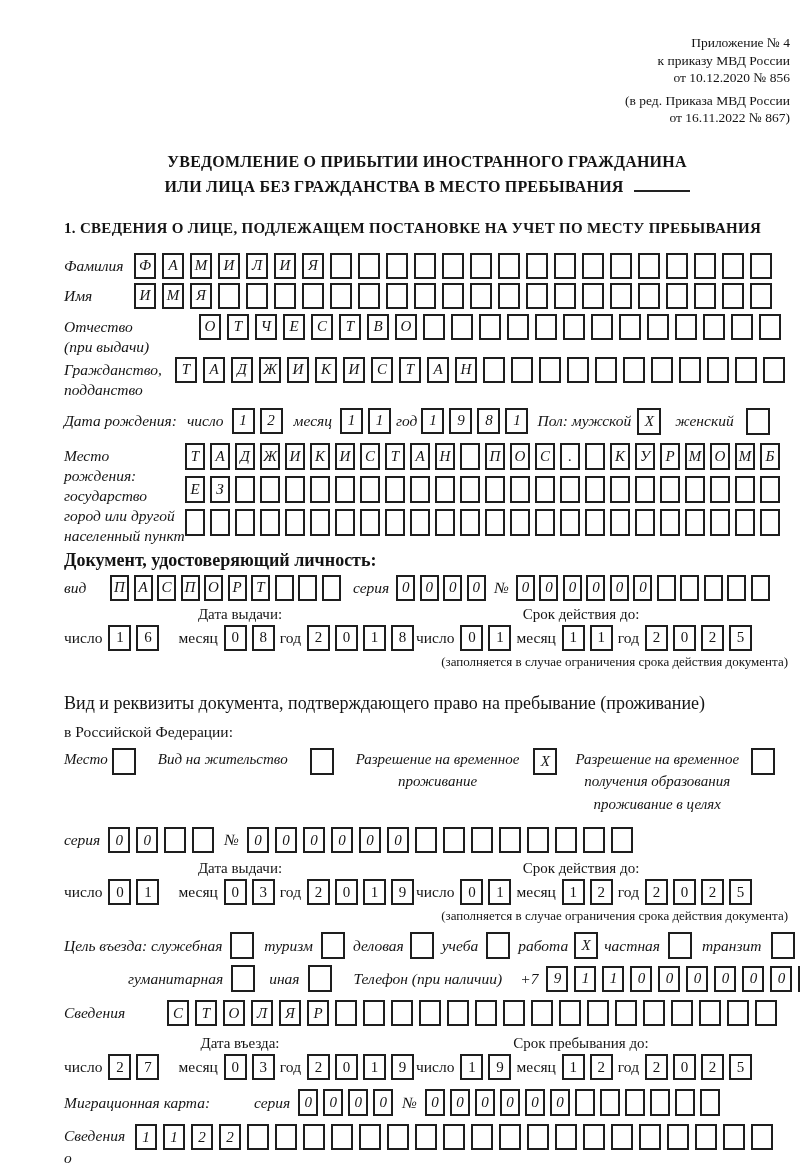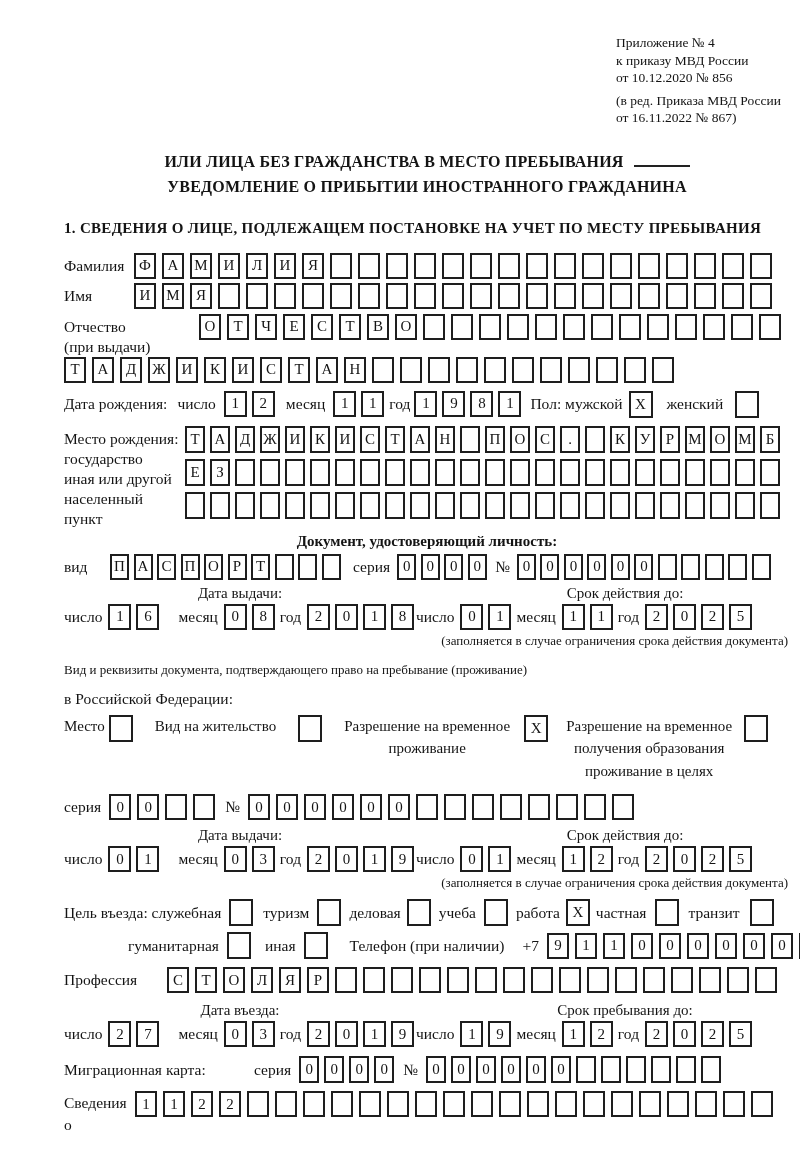--- a/index.html
+++ b/index.html
@@ -4,48 +4,48 @@
 <style>
   * { box-sizing: border-box; margin: 0; padding: 0; }
   html, body { background: #ffffff; }
   body {
     width: 800px; height: 1163px; overflow: hidden;
     font-family: "Liberation Serif", "DejaVu Serif", serif;
     color: #141414;
   }
   .page { padding: 34px 10px 0 64px; }
 
-  .annex { margin-left: 552px; font-size: 13.5px; line-height: 1.3; }
+  .annex { margin-left: 552px; font-size: 13.5px; line-height: 1.3; text-align: right; }
   .annex .ed-gap { margin-top: 5px; }
   .forma { margin-top: 14px; text-align: right; padding-right: 30px;
            font-weight: bold; font-size: 15px; letter-spacing: .5px; }
 
   .title { margin-top: 22px; text-align: center; font-weight: bold;
            font-size: 16px; line-height: 1.6; letter-spacing: .2px; }
   .blank-line { display: inline-block; width: 56px; border-bottom: 2px solid #222;
                 margin-left: 10px; height: 14px; }
 
   .sec { margin-top: 20px; font-weight: bold; font-size: 15px; letter-spacing: .3px; }
 
-  .frow { display: flex; align-items: flex-start; }
+  .frow { display: flex; align-items: flex-start; font-style: italic; }
   .flabel { font-size: 15.5px; line-height: 20px; padding-top: 3px; flex: none; }
   .inline-lb { font-size: 15.5px; line-height: 26px; flex: none; }
 
   .cells { display: flex; flex: none; }
   .cell { flex: none; width: 22px; height: 26px; border: 2px solid #1e1e1e;
           margin-right: 6px; display: flex; align-items: center; justify-content: center;
           font-size: 15px; background: #fff; }
   .cells-sm .cell { width: 20px; height: 27px; margin-right: 5px; }
   .cells-xs .cell { width: 19px; height: 26px; margin-right: 4.5px; }
   .cells-date .cell { width: 23px; height: 26px; margin-right: 5px; }
   .checkbox .cell { width: 24px; height: 27px; margin-right: 0; }
 
-  .center-bold { text-align: center; font-weight: bold; font-size: 15px; }
+  .center-bold { text-align: left; font-weight: bold; font-size: 18px; }
   .note { font-size: 13px; }
-  .dualhead { display: flex; font-size: 15px; justify-content: space-between; }
+  .dualhead { display: flex; font-size: 15px; }
   .dh-left { width: 352px; text-align: center; flex: none; }
   .dh-right { width: 330px; text-align: center; flex: none; }
   .daterow { display: flex; }
   .dg { display: flex; align-items: center; flex: none; }
   .dg-left { width: 352px; }
   .dg .inline-lb { margin-right: 6px; }
   .dg .gap { width: 14px; flex: none; }
 
   .ckitem { display: flex; align-items: flex-start; }
   .ckitem .txt { font-size: 15px; line-height: 1.5; }
@@ -61,22 +61,22 @@
   <div class="annex">
     <div>Приложение № 4</div>
     <div>к приказу МВД России</div>
     <div>от 10.12.2020 № 856</div>
     <div class="ed-gap">(в ред. Приказа МВД России</div>
     <div>от 16.11.2022 № 867)</div>
   </div>
 
 
   <div class="title">
+    <div>УВЕДОМЛЕНИЕ О ПРИБЫТИИ ИНОСТРАННОГО ГРАЖДАНИНА</div>
     <div><span>ИЛИ ЛИЦА БЕЗ ГРАЖДАНСТВА В МЕСТО ПРЕБЫВАНИЯ</span><span class="blank-line"></span></div>
-    <div>УВЕДОМЛЕНИЕ О ПРИБЫТИИ ИНОСТРАННОГО ГРАЖДАНИНА</div>
   </div>
 
   <div class="sec" style="margin-top:20px">1. СВЕДЕНИЯ О ЛИЦЕ, ПОДЛЕЖАЩЕМ ПОСТАНОВКЕ НА УЧЕТ ПО МЕСТУ ПРЕБЫВАНИЯ</div>
 
   <div class="frow" style="margin-top:16px">
     <div class="flabel" style="width:70px">Фамилия</div>
     <div class="cells">
         <span class="cell">Ф</span>
         <span class="cell">А</span>
         <span class="cell">М</span>
@@ -156,20 +156,24 @@
         <span class="cell"></span>
         <span class="cell"></span>
         <span class="cell"></span>
         <span class="cell"></span>
         <span class="cell"></span>
         <span class="cell"></span>
       </div>
   </div>
 
   <div class="frow" style="margin-top:0">
+    <div class="flabel" style="width:111px">
+      <div>Гражданство,</div>
+      <div>подданство</div>
+    </div>
     <div class="cells">
         <span class="cell">Т</span>
         <span class="cell">А</span>
         <span class="cell">Д</span>
         <span class="cell">Ж</span>
         <span class="cell">И</span>
         <span class="cell">К</span>
         <span class="cell">И</span>
         <span class="cell">С</span>
         <span class="cell">Т</span>
@@ -215,21 +219,21 @@
     <span class="inline-lb" style="margin:0 12px 0 14px">женский</span>
     <div class="cells checkbox">
         <span class="cell"></span>
       </div>
   </div>
 
   <div class="frow" style="margin-top:8px">
     <div class="flabel" style="width:121px">
       <div>Место рождения:</div>
       <div>государство</div>
-      <div>иная или другой</div>
+      <div>город или другой</div>
       <div>населенный пункт</div>
     </div>
     <div class="stack">
       <div class="cells cells-sm">
           <span class="cell">Т</span>
           <span class="cell">А</span>
           <span class="cell">Д</span>
           <span class="cell">Ж</span>
           <span class="cell">И</span>
           <span class="cell">К</span>
@@ -388,21 +392,21 @@
       <div class="cells cells-date">
           <span class="cell">2</span>
           <span class="cell">0</span>
           <span class="cell">2</span>
           <span class="cell">5</span>
         </div>
     </div>
   </div>
   <div class="note" style="margin-top:3px; text-align:right; padding-right:2px">(заполняется в случае ограничения срока действия документа)</div>
 
-  <div class="flabel" style="margin-top:8px; font-size:13px">Вид и реквизиты документа, подтверждающего право на пребывание (проживание)</div>
+  <div class="flabel" style="margin-top:20px; font-size:18px">Вид и реквизиты документа, подтверждающего право на пребывание (проживание)</div>
   <div class="flabel" style="margin-top:6px; font-size:15.5px">в Российской Федерации:</div>
 
   <div class="frow" style="margin-top:6px">
     <div class="ckitem">
       <span class="txt">Место</span>
       <div class="cells checkbox" style="margin-left:4px">
           <span class="cell"></span>
         </div>
     </div>
     <div class="ckitem" style="margin-left:22px">
@@ -556,21 +560,21 @@
         <span class="cell">0</span>
         <span class="cell">0</span>
         <span class="cell">0</span>
         <span class="cell">0</span>
         <span class="cell">0</span>
         <span class="cell"></span>
       </div>
   </div>
 
   <div class="frow" style="margin-top:8px">
-    <div class="flabel" style="width:103px">Профессия</div>
+    <div class="flabel" style="width:103px">Сведения</div>
     <div class="cells">
         <span class="cell">С</span>
         <span class="cell">Т</span>
         <span class="cell">О</span>
         <span class="cell">Л</span>
         <span class="cell">Я</span>
         <span class="cell">Р</span>
         <span class="cell"></span>
         <span class="cell"></span>
         <span class="cell"></span>

